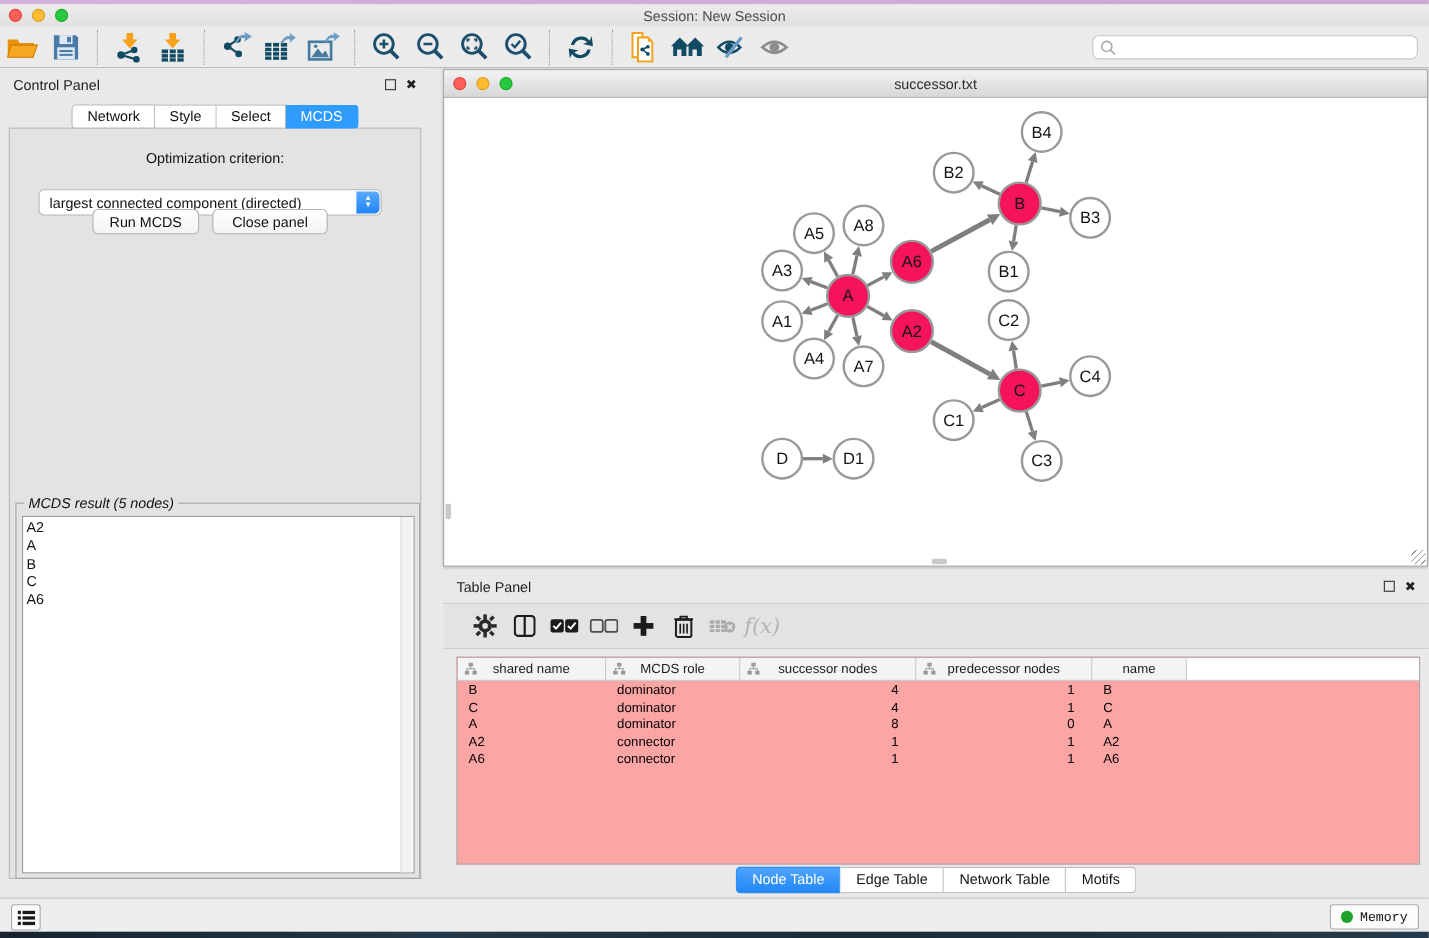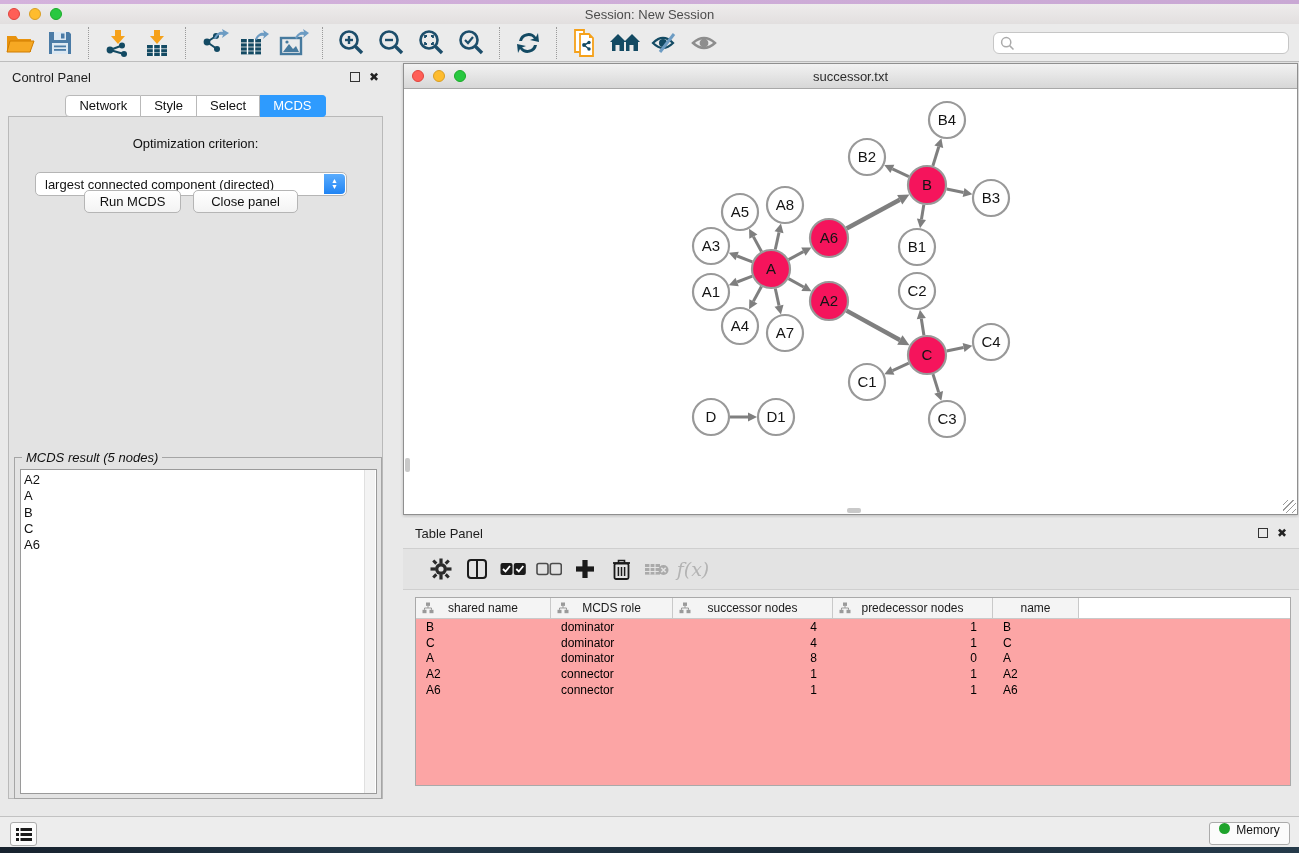--- a/index.html
+++ b/index.html
@@ -67,21 +67,21 @@
   .dcell { overflow:hidden; white-space:nowrap; }
   #tp-tabs { position:absolute; left:0; top:270px; width:100%; display:flex; justify-content:center; }
   .tp-tab { font-size:13px; color:#111; background:#fff; border:1px solid #bcbcbc; border-left:none; padding:3px 14px 4px; }
   .tp-tab:first-child { border-left:1px solid #bcbcbc; border-radius:4px 0 0 4px; }
   .tp-tab:last-child { border-radius:0 4px 4px 0; }
   .tp-tab.active { background:linear-gradient(#4da4fd,#2287f5); color:#fff; border-color:#2e8ef4; }
 
   
   #status-bar { left:0; top:816px; width:1299px; height:31px; background:#ededed; border-top:1px solid #c2c2c2; }
   #list-btn { position:absolute; left:10px; top:5px; width:27px; height:24px; background:#fbfbfb; border:1px solid #ababab; border-radius:3px; display:flex; align-items:center; justify-content:center; }
-  #memory-btn { position:absolute; right:9px; top:5px; width:81px; height:23px; background:#fbfbfb; border:1px solid #ababab; border-radius:3px; display:flex; justify-content:center; gap:6px; font-size:12px; color:#111; }
+  #memory-btn { position:absolute; right:9px; top:5px; width:81px; height:23px; background:#fbfbfb; border:1px solid #ababab; border-radius:3px; display:flex; align-items:center; justify-content:center; gap:6px; font-size:12px; color:#111;font-family:Liberation Mono, monospace; }
   #memory-dot { width:11px; height:11px; border-radius:50%; background:#1fa32c; }
   #wallpaper-bottom { left:0; top:847px; width:1299px; height:6px; background:linear-gradient(90deg,#17222e,#233848 30%,#1b2b38 60%,#253a4a); }
 
   svg { display:block; }
 </style>
 </head>
 <body>
 
 <div id="wallpaper-top" class="abs"></div>
 <div id="titlebar" class="abs">
@@ -574,20 +574,26 @@
         </div>
         <div class="dt-row">
           <div class="dcell" style="width: 135px; text-align: left; padding: 0px 0px 0px 10px;">A6</div>
           <div class="dcell" style="width: 122px; text-align: left; padding: 0px 0px 0px 10px;">connector</div>
           <div class="dcell" style="width: 160px; text-align: right; padding: 0px 16px 0px 0px;">1</div>
           <div class="dcell" style="width: 160px; text-align: right; padding: 0px 16px 0px 0px;">1</div>
           <div class="dcell" style="width: 86px; text-align: left; padding: 0px 0px 0px 10px;">A6</div>
         </div>
       </div>
   </div>
+  <div id="tp-tabs">
+      <div class="tp-tab active">Node Table</div>
+      <div class="tp-tab">Edge Table</div>
+      <div class="tp-tab">Network Table</div>
+      <div class="tp-tab">Motifs</div>
+    </div>
 </div>
 
 <div id="status-bar" class="abs">
   <div id="list-btn">
     <svg width="16" height="15" viewBox="0 0 16 15">
       <g fill="#1b1b1b">
         <rect x="0" y="1" width="3" height="3"></rect>
           <rect x="4.5" y="1" width="11.5" height="3"></rect>
         <rect x="0" y="6" width="3" height="3"></rect>
           <rect x="4.5" y="6" width="11.5" height="3"></rect>

